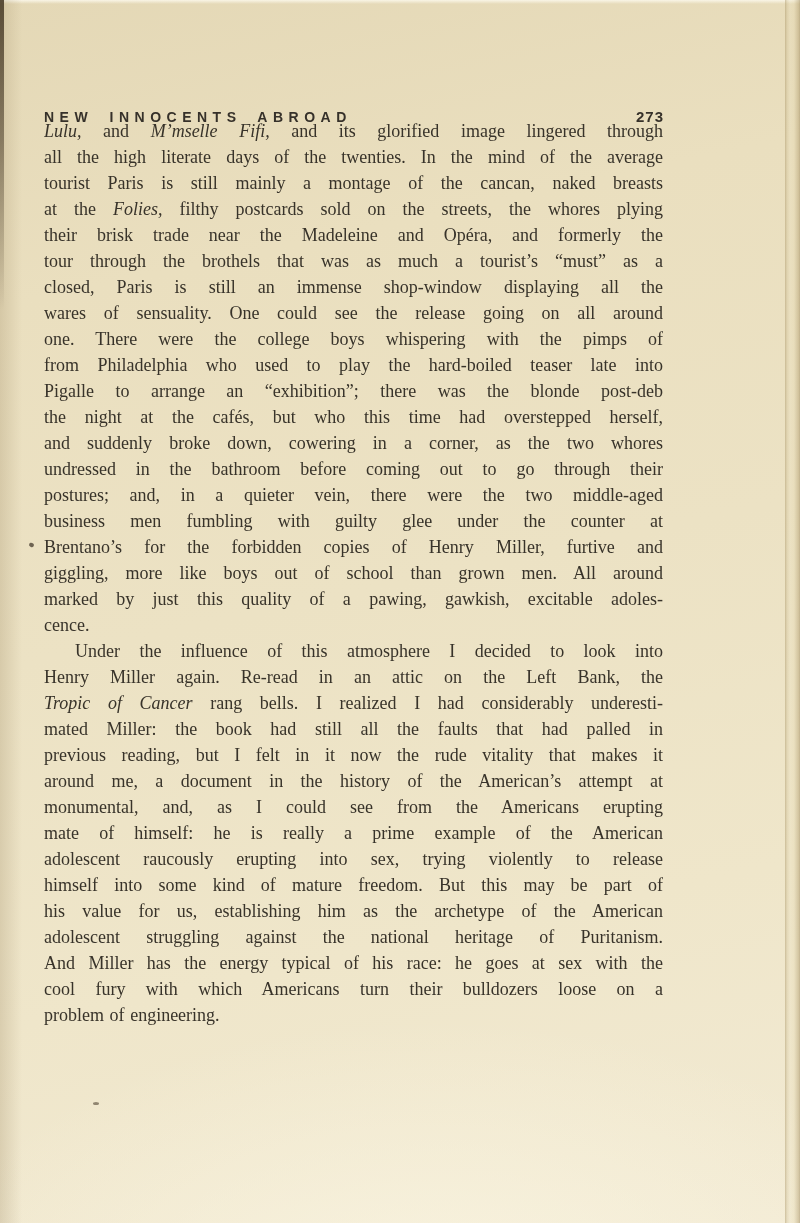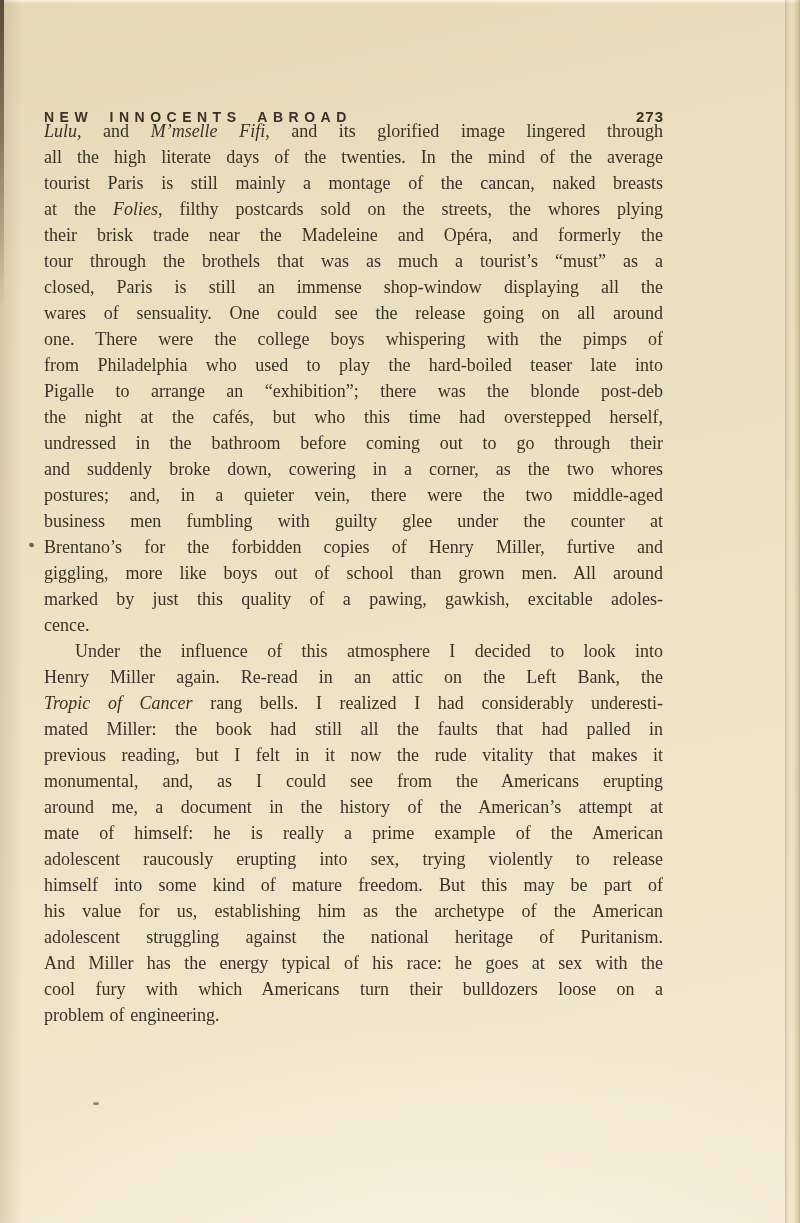--- a/index.html
+++ b/index.html
@@ -96,35 +96,35 @@
       <div class="line">tourist Paris is still mainly a montage of the cancan, naked breasts</div>
       <div class="line">at the <em>Folies,</em> filthy postcards sold on the streets, the whores plying</div>
       <div class="line">their brisk trade near the Madeleine and Opéra, and formerly the</div>
       <div class="line">tour through the brothels that was as much a tourist’s “must” as a</div>
       <div class="line">closed, Paris is still an immense shop-window displaying all the</div>
       <div class="line">wares of sensuality. One could see the release going on all around</div>
       <div class="line">one. There were the college boys whispering with the pimps of</div>
       <div class="line">from Philadelphia who used to play the hard-boiled teaser late into</div>
       <div class="line">Pigalle to arrange an “exhibition”; there was the blonde post-deb</div>
       <div class="line">the night at the cafés, but who this time had overstepped herself,</div>
+      <div class="line">and suddenly broke down, cowering in a corner, as the two whores</div>
       <div class="line">undressed in the bathroom before coming out to go through their</div>
-      <div class="line">and suddenly broke down, cowering in a corner, as the two whores</div>
       <div class="line">postures; and, in a quieter vein, there were the two middle-aged</div>
       <div class="line">business men fumbling with guilty glee under the counter at</div>
       <div class="line">Brentano’s for the forbidden copies of Henry Miller, furtive and</div>
       <div class="line">giggling, more like boys out of school than grown men. All around</div>
       <div class="line">marked by just this quality of a pawing, gawkish, excitable adoles-</div>
       <div class="line flush">cence.</div>
       <div class="line indent">Under the influence of this atmosphere I decided to look into</div>
       <div class="line">Henry Miller again. Re-read in an attic on the Left Bank, the</div>
       <div class="line"><em>Tropic of Cancer</em> rang bells. I realized I had considerably underesti-</div>
       <div class="line">mated Miller: the book had still all the faults that had palled in</div>
       <div class="line">previous reading, but I felt in it now the rude vitality that makes it</div>
+      <div class="line">around me, a document in the history of the American’s attempt at</div>
       <div class="line">monumental, and, as I could see from the Americans erupting</div>
-      <div class="line">around me, a document in the history of the American’s attempt at</div>
       <div class="line">mate of himself: he is really a prime example of the American</div>
       <div class="line">adolescent raucously erupting into sex, trying violently to release</div>
       <div class="line">himself into some kind of mature freedom. But this may be part of</div>
       <div class="line">his value for us, establishing him as the archetype of the American</div>
       <div class="line">adolescent struggling against the national heritage of Puritanism.</div>
       <div class="line">And Miller has the energy typical of his race: he goes at sex with the</div>
       <div class="line">cool fury with which Americans turn their bulldozers loose on a</div>
       <div class="line flush">problem of engineering.</div>
     </div>
 

